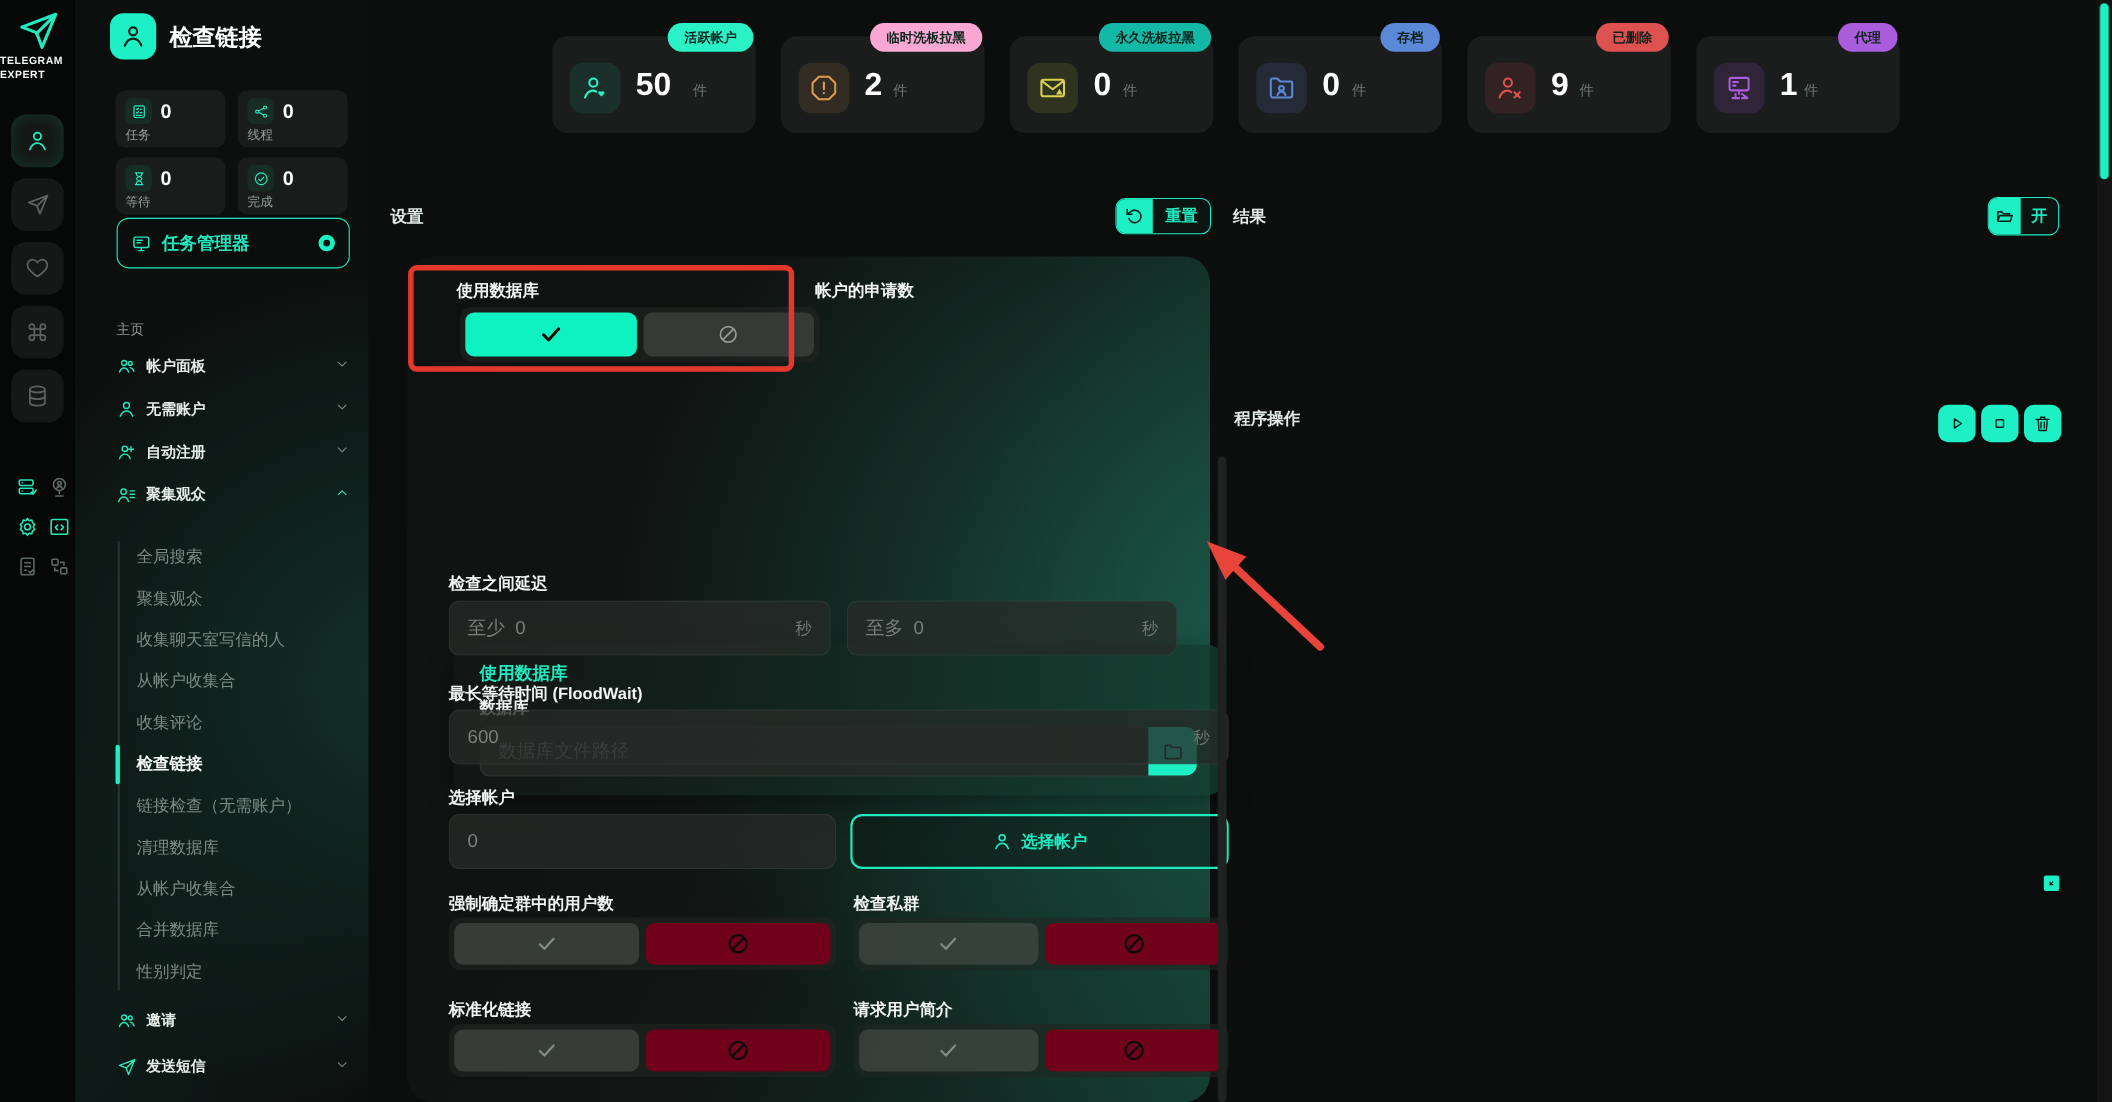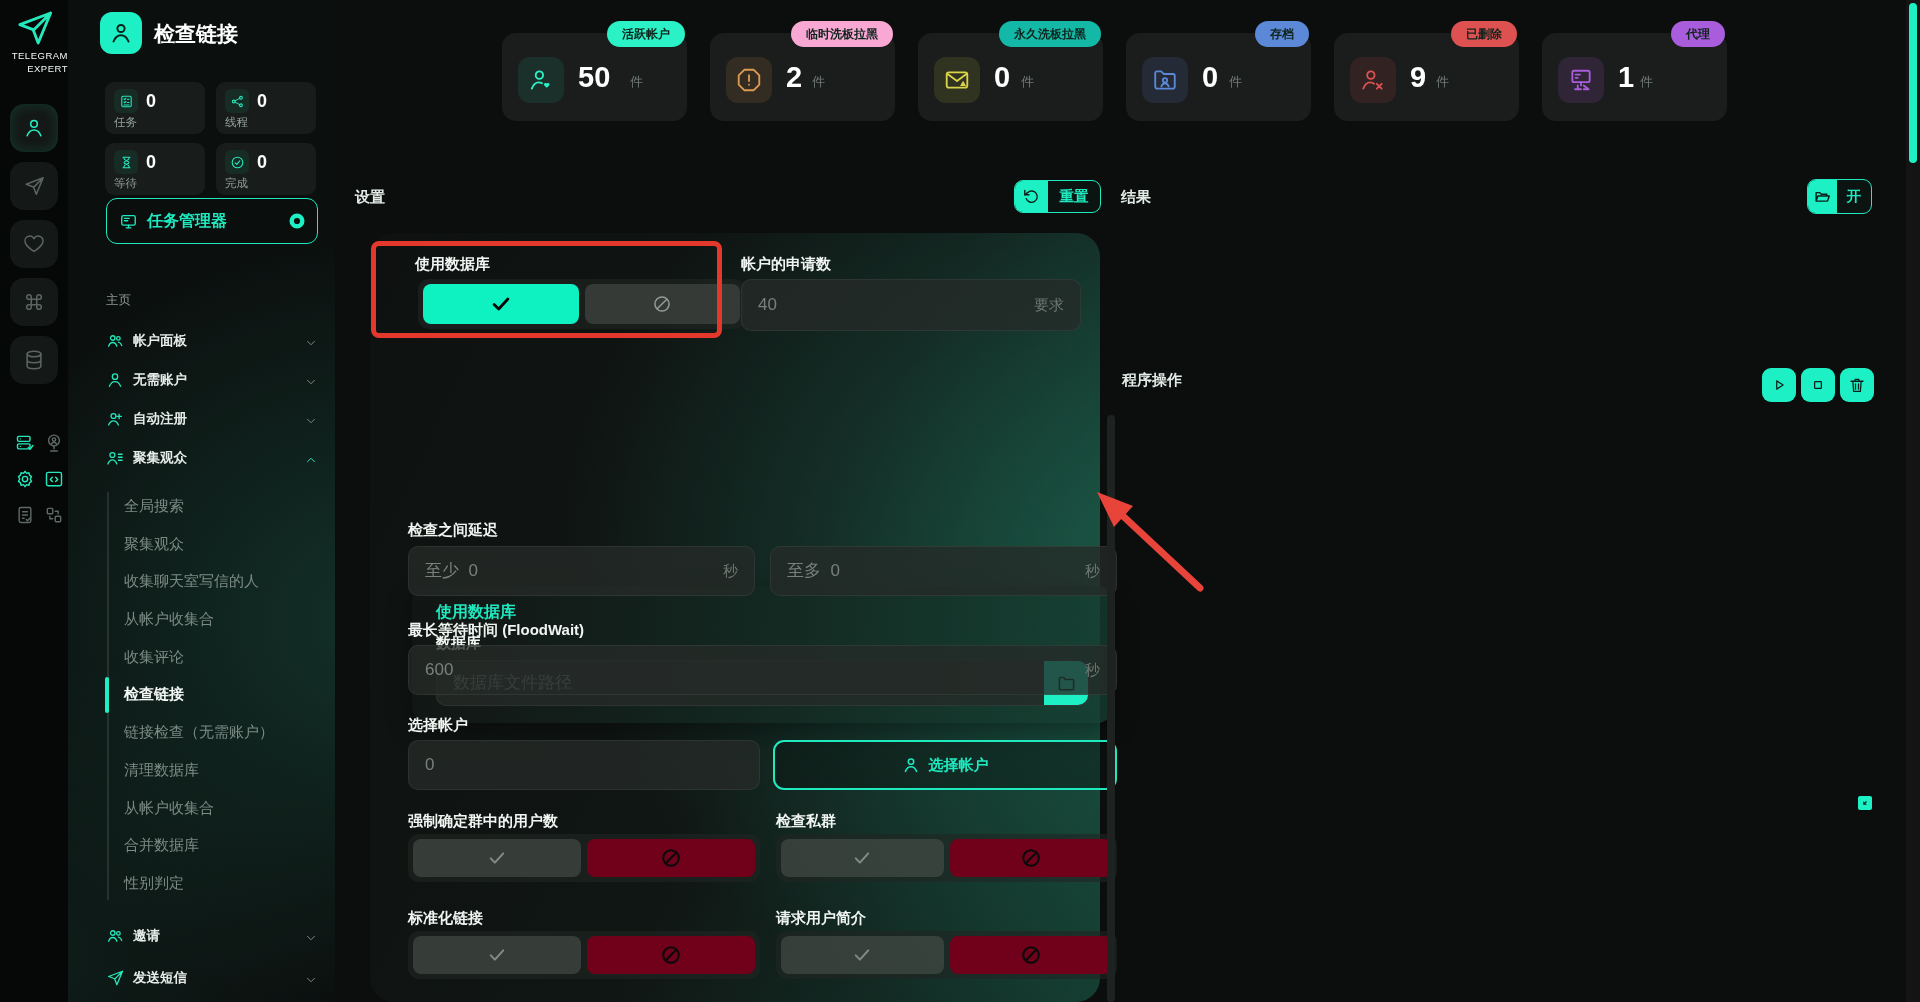--- a/index.html
+++ b/index.html
@@ -3,21 +3,21 @@
 <meta charset="utf-8">
 <style>
 *{box-sizing:border-box;margin:0;padding:0}
 html,body{width:1920px;height:1002px;overflow:hidden;background:#0c0e0d;
  font-family:"Liberation Sans","DejaVu Sans",sans-serif;color:#e9f0ec}
 svg.ic{display:block;fill:none;stroke:currentColor;stroke-width:1.7;stroke-linecap:round;stroke-linejoin:round}
 
 
 #rail{position:fixed;left:0;top:0;width:68px;height:1002px;background:#050807;z-index:30}
 #logo{position:absolute;left:14px;top:8px;width:40px;height:40px;color:#23e9bd}
-.brand{position:absolute;width:68px;text-align:right;font-size:9.5px;font-weight:normal;color:#f2f7f4;letter-spacing:.5px}
+.brand{position:absolute;width:68px;text-align:left;font-size:9.5px;font-weight:bold;color:#f2f7f4;letter-spacing:.5px}
 .railbtn{position:absolute;left:10px;width:48px;height:48px;border-radius:14px;background:#141816;
  display:flex;align-items:center;justify-content:center;color:#5c645f}
 .railbtn.active{color:#22efc2;box-shadow:0 0 14px rgba(34,239,194,.15) inset}
 .minigrid{position:absolute;width:22px;height:22px;display:flex;align-items:center;justify-content:center;color:#5f6a64}
 .minigrid.teal{color:#25e9bd}
 
 
 #side{position:fixed;left:68px;top:0;width:267px;height:1002px;z-index:20;
  background:#0b0f0e;
  background-image:radial-gradient(620px 560px at 115% 62%,rgba(30,96,78,.42),transparent 70%),
@@ -28,21 +28,21 @@
 .scard{position:absolute;width:100px;height:52px;border-radius:9px;background:#181c1a;padding:7px 9px}
 .scard .r{display:flex;align-items:center;gap:8px}
 .scard .tile{width:24px;height:24px;border-radius:6px;background:rgba(31,240,197,.08);color:#27e8bd;
  display:flex;align-items:center;justify-content:center}
 .scard .v{font-size:18px;font-weight:bold;color:#fff}
 .scard .l{font-size:11.5px;color:#93a09a;margin-top:2px}
 .tmbtn{position:absolute;left:38px;top:198px;width:212px;height:46px;border:1.5px solid #1fe9bf;border-radius:11px;
  display:flex;align-items:center;gap:9px;padding:0 12px;color:#1fe9bf;background:rgba(10,18,15,.35)}
 .tmbtn .lbl{font-size:16px;font-weight:bold;flex:1}
 .sect{position:absolute;left:38px;font-size:12.5px;color:#8d9a94}
-.mitem{position:absolute;left:38px;width:212px;height:26px;display:flex;align-items:flex-end;gap:9px}
+.mitem{position:absolute;left:38px;width:212px;height:26px;display:flex;align-items:flex-start;gap:9px}
 .mitem .mic{color:#25e9bd;width:18px;height:18px}
 .mitem .ml{font-size:13.5px;font-weight:bold;color:#e6ede9;flex:1}
 .mitem .chev{color:#7d8983;width:14px;height:14px}
 .mitem .chev.up{color:#25e9bd;transform:rotate(180deg)}
 .subguide{position:absolute;left:39px;width:1.5px;background:rgba(255,255,255,.10)}
 .subitem{position:absolute;left:56px;width:200px;font-size:15px;color:#7d8b85}
 .subitem.active{color:#f4f8f6;font-weight:bold}
 .subbar{position:absolute;left:37px;width:4px;border-radius:2px;background:#1df0c4}
 
 
@@ -567,44 +567,40 @@
           </svg>
         </div>
       <div class="seg no">
           <svg class="ic" style="width:20px;height:20px;stroke-width:1.8">
             <use href="#i-no"></use>
           </svg>
         </div>
     </div>
 
     <div class="flabel" style="left:371px;top:22px">帐户的申请数</div>
-    <div class="inp" style="left:371px;top:46px;width:340px;height:52px">
-      <input placeholder="40" style="">
-      <span class="unit">要求</span>
-    </div>
 
     <div class="dbpanel">
       <div class="dbtitle">使用数据库</div>
       <div class="flabel" style="left:24px;top:48px">数据库</div>
       <div class="inp" style="left:24px;top:74px;width:653px;height:46px;padding-right:56px">
         <input placeholder="数据库文件路径" style="">
         <span class="folderbtn">
             <svg class="ic" style="width:19px;height:19px;stroke-width:2">
               <use href="#i-folder"></use>
             </svg>
           </span>
       </div>
     </div>
 
     <div class="flabel" style="left:38px;top:288px">检查之间延迟</div>
     <div class="inp" style="left:38px;top:313px;width:347px;height:50px">
       <input placeholder="至少  0" style="">
       <span class="unit">秒</span>
     </div>
-    <div class="inp" style="left:400px;top:313px;width:347px;height:50px">
+    <div class="inp" style="left:400px;top:313px;width:300px;height:50px">
       <input placeholder="至多  0" style="">
       <span class="unit">秒</span>
     </div>
 
     <div class="flabel" style="left:38px;top:388px">最长等待时间 (FloodWait)</div>
     <div class="inp" style="left:38px;top:412px;width:709px;height:50px">
       <input placeholder="600" style="">
       <span class="unit">秒</span>
     </div>
 

